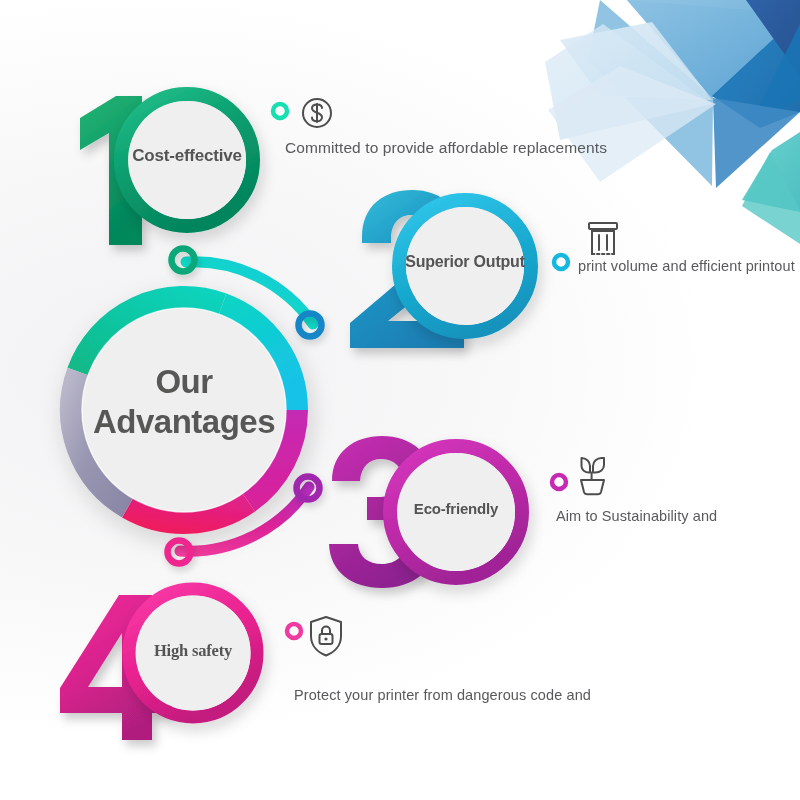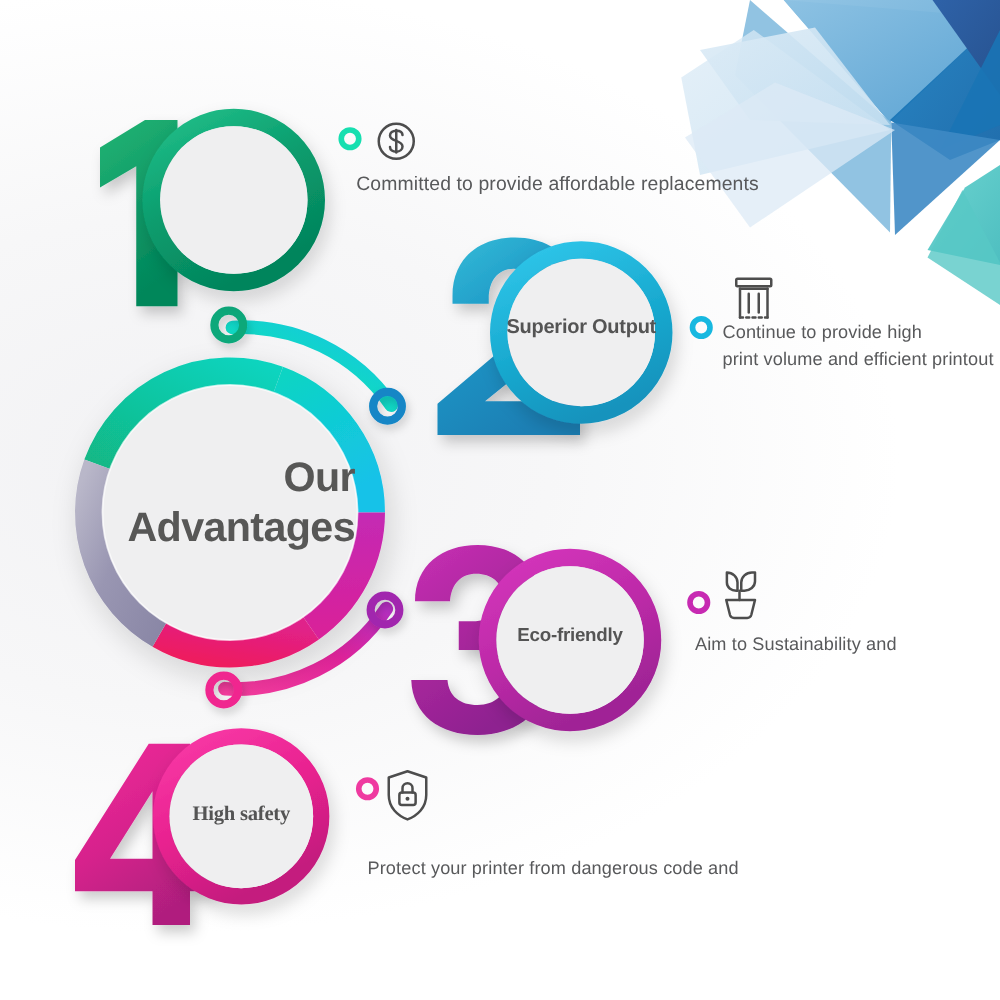--- a/index.html
+++ b/index.html
@@ -37,21 +37,21 @@
     color:#545454;
     font-weight:bold;
     text-align:center;
     white-space:nowrap;
     letter-spacing:-.2px;
   }
   .center-label{
     position:absolute;
     color:#575756;
     font-weight:bold;
-    text-align:right;
+    text-align:center;
     line-height:1.22;
     letter-spacing:-.5px;
     font-size:33px;
   }
 </style>
 </head>
 <body>
 
 <div id="stage">
 
@@ -312,38 +312,38 @@
     <g fill="none" stroke="#4d4d4d" stroke-width="2" stroke-linecap="round" stroke-linejoin="round">
       <path d="M 326 617 L 341 622 L 341 636 C 341 646 334 652.5 326 655.5
                C 318 652.5 311 646 311 636 L 311 622 Z"></path>
       <rect x="319.5" y="634" width="13" height="10" rx="2"></rect>
       <path d="M 322 634 L 322 630.5 C 322 628.2 323.8 626.5 326 626.5
                C 328.2 626.5 330 628.2 330 630.5 L 330 634"></path>
       <circle cx="326" cy="639" r="1.6" fill="#4d4d4d" stroke="none"></circle>
     </g>
   </svg>
 
+  <div class="node-label" style="left:107px;top:146px;width:160px;font-size:17px;">Cost-effective</div>
 
   <div class="node-label" style="left:385px;top:253px;width:160px;font-size:16px;">Superior Output</div>
 
   <div class="node-label" style="left:376px;top:500px;width:160px;font-size:15px;">Eco-friendly</div>
 
   <div class="node-label" style="left:115px;top:641px;width:156px;font-size:16.5px;font-family:Liberation Serif, serif;">High safety</div>
 
   <div class="center-label" style="left:84px;top:362px;width:200px;">
     <span class="line">Our</span>
     <span class="line">Advantages</span>
   </div>
 
   <div class="desc" style="left:285px;top:136px;">
     <span class="line">Committed to provide affordable replacements</span>
   </div>
 
   <div class="desc" style="left:578px;top:255px;font-size:14.5px;">
-    <span class="line">Continue to provide high</span>
     <span class="line">print volume and efficient printout</span>
   </div>
 
   <div class="desc" style="left:556px;top:505px;font-size:14.5px;">
     <span class="line">Aim to Sustainability and</span>
   </div>
 
   <div class="desc" style="left:294px;top:684px;font-size:14.5px;">
     <span class="line">Protect your printer from dangerous code and</span>
   </div>

